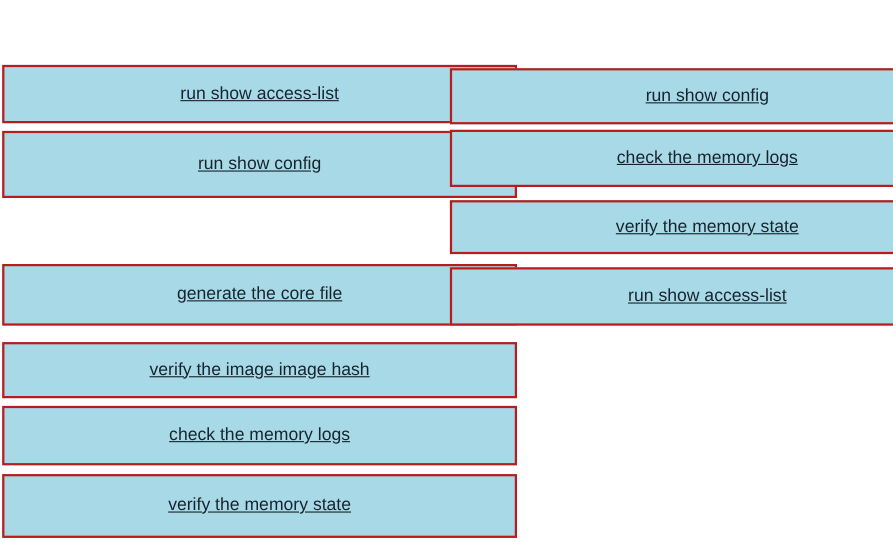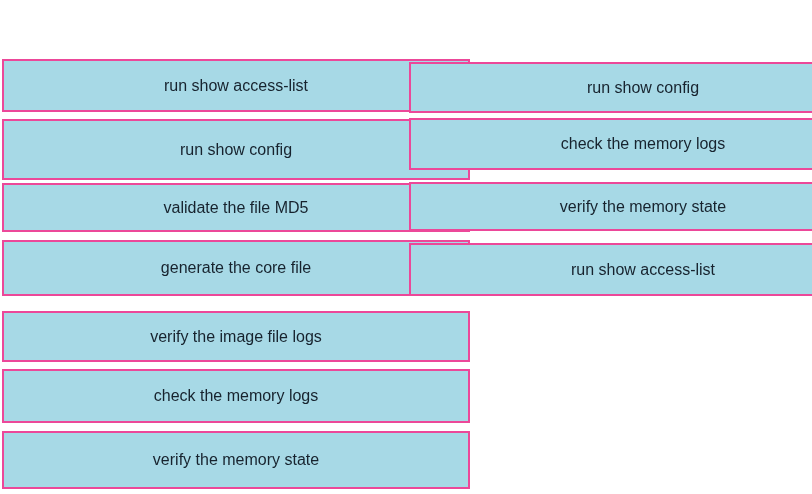--- a/index.html
+++ b/index.html
@@ -21,28 +21,29 @@
     top: 4px;
     font-size: 18px;
     font-weight: bold;
     color: #15151d;
   }
   .box {
     position: absolute;
     box-sizing: border-box;
     width: 468px;
     background: #a7d9e6;
-    border: 2px solid #ec4899;
+    border: 2px solid #b91c1c;
     display: flex;
     align-items: center;
     justify-content: center;
     font-size: 16px;
     color: #17232e;
     text-align: center;
     cursor: default;
+    text-decoration: underline;
   }
   
   .l1 { left: 2px;   top: 59px;  height: 53px; }
   .l2 { left: 2px;   top: 119px; height: 61px; }
   .l3 { left: 2px;   top: 183px; height: 49px; }
   .l4 { left: 2px;   top: 240px; height: 56px; }
   .l5 { left: 2px;   top: 311px; height: 51px; }
   .l6 { left: 2px;   top: 369px; height: 54px; }
   .l7 { left: 2px;   top: 431px; height: 58px; }
   
@@ -52,23 +53,22 @@
   .r4 { left: 409px; top: 243px; height: 53px; }
 </style>
 </head>
 <body>
 
 <div class="page">
 
 
   <div class="box l1">run show access-list</div>
   <div class="box l2">run show config</div>
-  <div class="box l3">validate the file MD5</div>
   <div class="box l4">generate the core file</div>
-  <div class="box l5">verify the image file logs</div>
+  <div class="box l5">verify the image image hash</div>
   <div class="box l6">check the memory logs</div>
   <div class="box l7">verify the memory state</div>
 
   <div class="box r1">run show config</div>
   <div class="box r2">check the memory logs</div>
   <div class="box r3">verify the memory state</div>
   <div class="box r4">run show access-list</div>
 
 </div>
 

